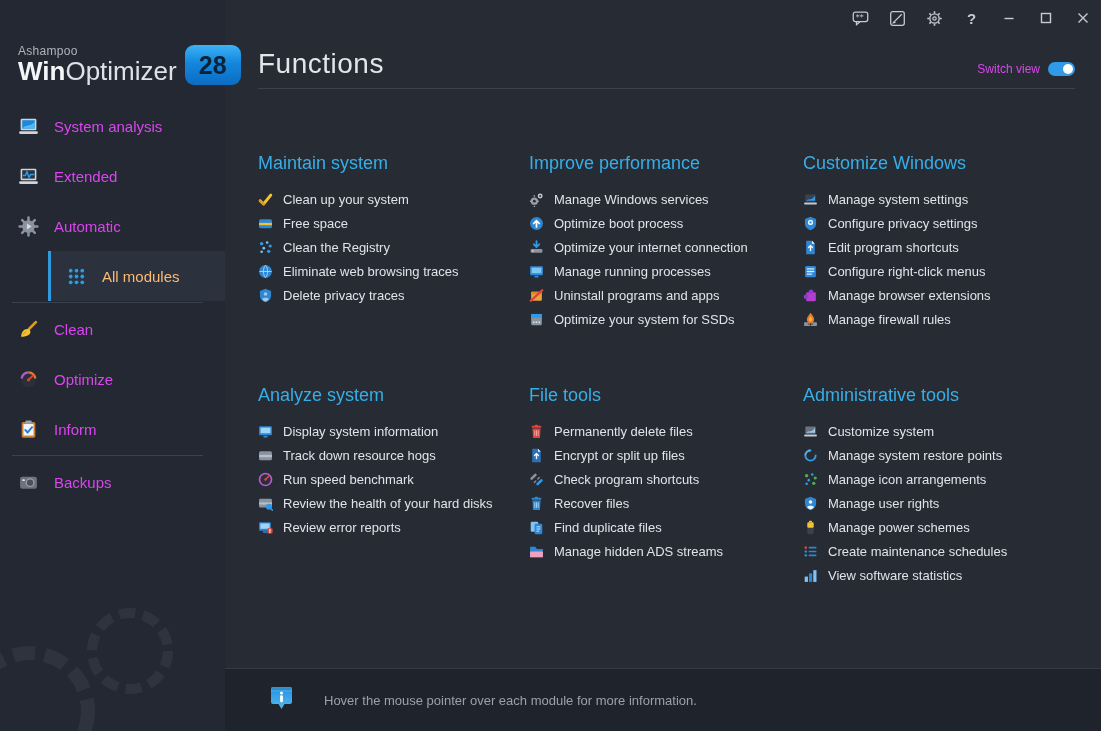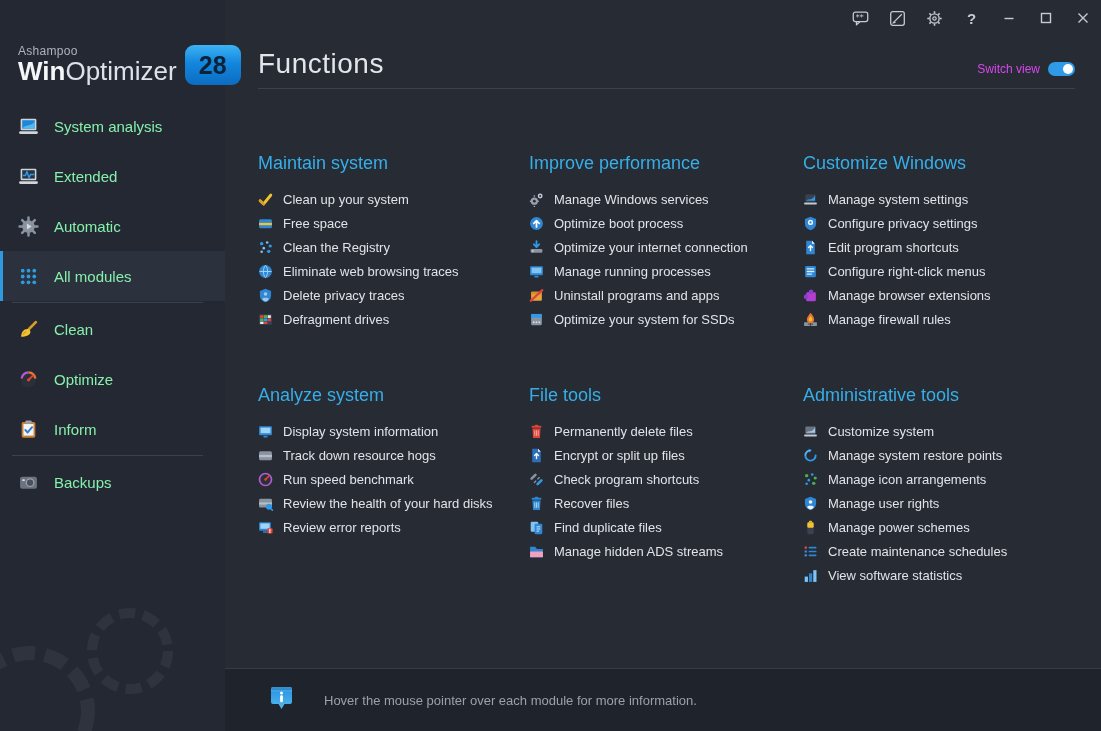--- a/index.html
+++ b/index.html
@@ -17,24 +17,24 @@
   .brand-product .w{font-weight:700;color:#f4f6f8;}
   .brand-product .o{font-weight:300;color:#dde2e8;}
   .brand-badge{
     margin-left:8px;width:56px;height:40px;border-radius:9px;flex:0 0 auto;
     background:linear-gradient(180deg,#3db2f4 0%,#1287dd 45%,#0c6cc2 100%);
     color:#0c2238;font-size:25px;font-weight:700;display:flex;align-items:center;justify-content:center;
   }
   .nav{margin-top:16px;}
   .nav-item{
     height:50px;display:flex;align-items:center;gap:15px;padding-left:17px;cursor:pointer;
-    font-size:15px;color:#86efac;position:relative;
+    font-size:15px;color:#d946ef;position:relative;
   }
   .nav-item .nicon{width:22px;height:22px;display:flex;align-items:center;justify-content:center;flex:0 0 auto;}
-  .nav-item.selected{background:#2b313d;color:#86efac;}
+  .nav-item.selected{background:#2b313d;color:#fdba74;margin-left:48px;}
   .nav-item.selected::before{content:"";position:absolute;left:0;top:0;bottom:0;width:3px;background:#2f9bde;}
   .nav-divider{height:1px;background:#3a404c;margin:1px 22px 1px 12px;}
   .watermark{position:absolute;left:-30px;bottom:-40px;opacity:.05;}
   
   .titlebar{position:absolute;top:0;left:225px;right:0;height:36px;display:flex;justify-content:flex-end;align-items:center;z-index:3;}
   .tb-btn{width:37px;height:36px;display:flex;align-items:center;justify-content:center;cursor:pointer;color:#c6cbd2;}
   
   .main{position:absolute;left:225px;top:0;right:0;bottom:63px;background:#272b34;padding:0 26px 0 33px;box-sizing:border-box;}
   .page-head{display:flex;align-items:flex-end;justify-content:space-between;padding-top:48px;padding-bottom:8px;border-bottom:1px solid #3b414d;}
   .page-title{font-size:28px;font-weight:300;color:#e2e6ea;letter-spacing:.5px;}
@@ -267,36 +267,20 @@
         <div class="mod-row">
           <span class="micon">
             <svg width="15" height="15" viewBox="0 0 14 14">
               <path d="M7 0.8 L12.2 2.8 V7 C12.2 10.4 10 12.4 7 13.2 C4 12.4 1.8 10.4 1.8 7 V2.8 Z" fill="#2f87d4"></path>
               <circle cx="7" cy="5.6" r="1.7" fill="#9fc8ea"></circle>
               <path d="M3.9 10.4 C4.3 8.6 9.7 8.6 10.1 10.4 C9.3 11.6 8.2 12.3 7 12.6 C5.8 12.3 4.7 11.6 3.9 10.4 Z" fill="#9fc8ea"></path>
             </svg>
           </span>
           <span class="mod-label">Delete privacy traces</span>
         </div>
-        <div class="mod-row">
-          <span class="micon">
-            <svg width="15" height="15" viewBox="0 0 14 14">
-              <rect x="1" y="2" width="12" height="10" rx="1" fill="#3a4250"></rect>
-              <rect x="2" y="3" width="3.2" height="2.6" fill="#e04438"></rect>
-              <rect x="5.6" y="3" width="3.2" height="2.6" fill="#4caf50"></rect>
-              <rect x="9.2" y="3" width="2.8" height="2.6" fill="#e8e8e8"></rect>
-              <rect x="2" y="6" width="3.2" height="2.6" fill="#4caf50"></rect>
-              <rect x="5.6" y="6" width="3.2" height="2.6" fill="#2f9ae8"></rect>
-              <rect x="9.2" y="6" width="2.8" height="2.6" fill="#e04438"></rect>
-              <rect x="2" y="9" width="3.2" height="2.2" fill="#e8e8e8"></rect>
-              <rect x="5.6" y="9" width="3.2" height="2.2" fill="#e04438"></rect>
-            </svg>
-          </span>
-          <span class="mod-label">Defragment drives</span>
-        </div>
       </div>
       <div>
         <div class="cat-title">Improve performance</div>
         <div class="mod-row">
           <span class="micon">
             <svg width="15" height="15" viewBox="0 0 14 14">
               <circle cx="5" cy="8.6" r="3.4" fill="#98a0ab"></circle>
               <circle cx="5" cy="8.6" r="1.3" fill="#272b34"></circle>
               <path d="M5 4.4 V3 M5 14.2 V12.8 M0.8 8.6 H2.2 M7.8 8.6 H9.2" stroke="#98a0ab" stroke-width="1.4"></path>
               <circle cx="10.4" cy="3.8" r="2.3" fill="#c4cad2"></circle>

